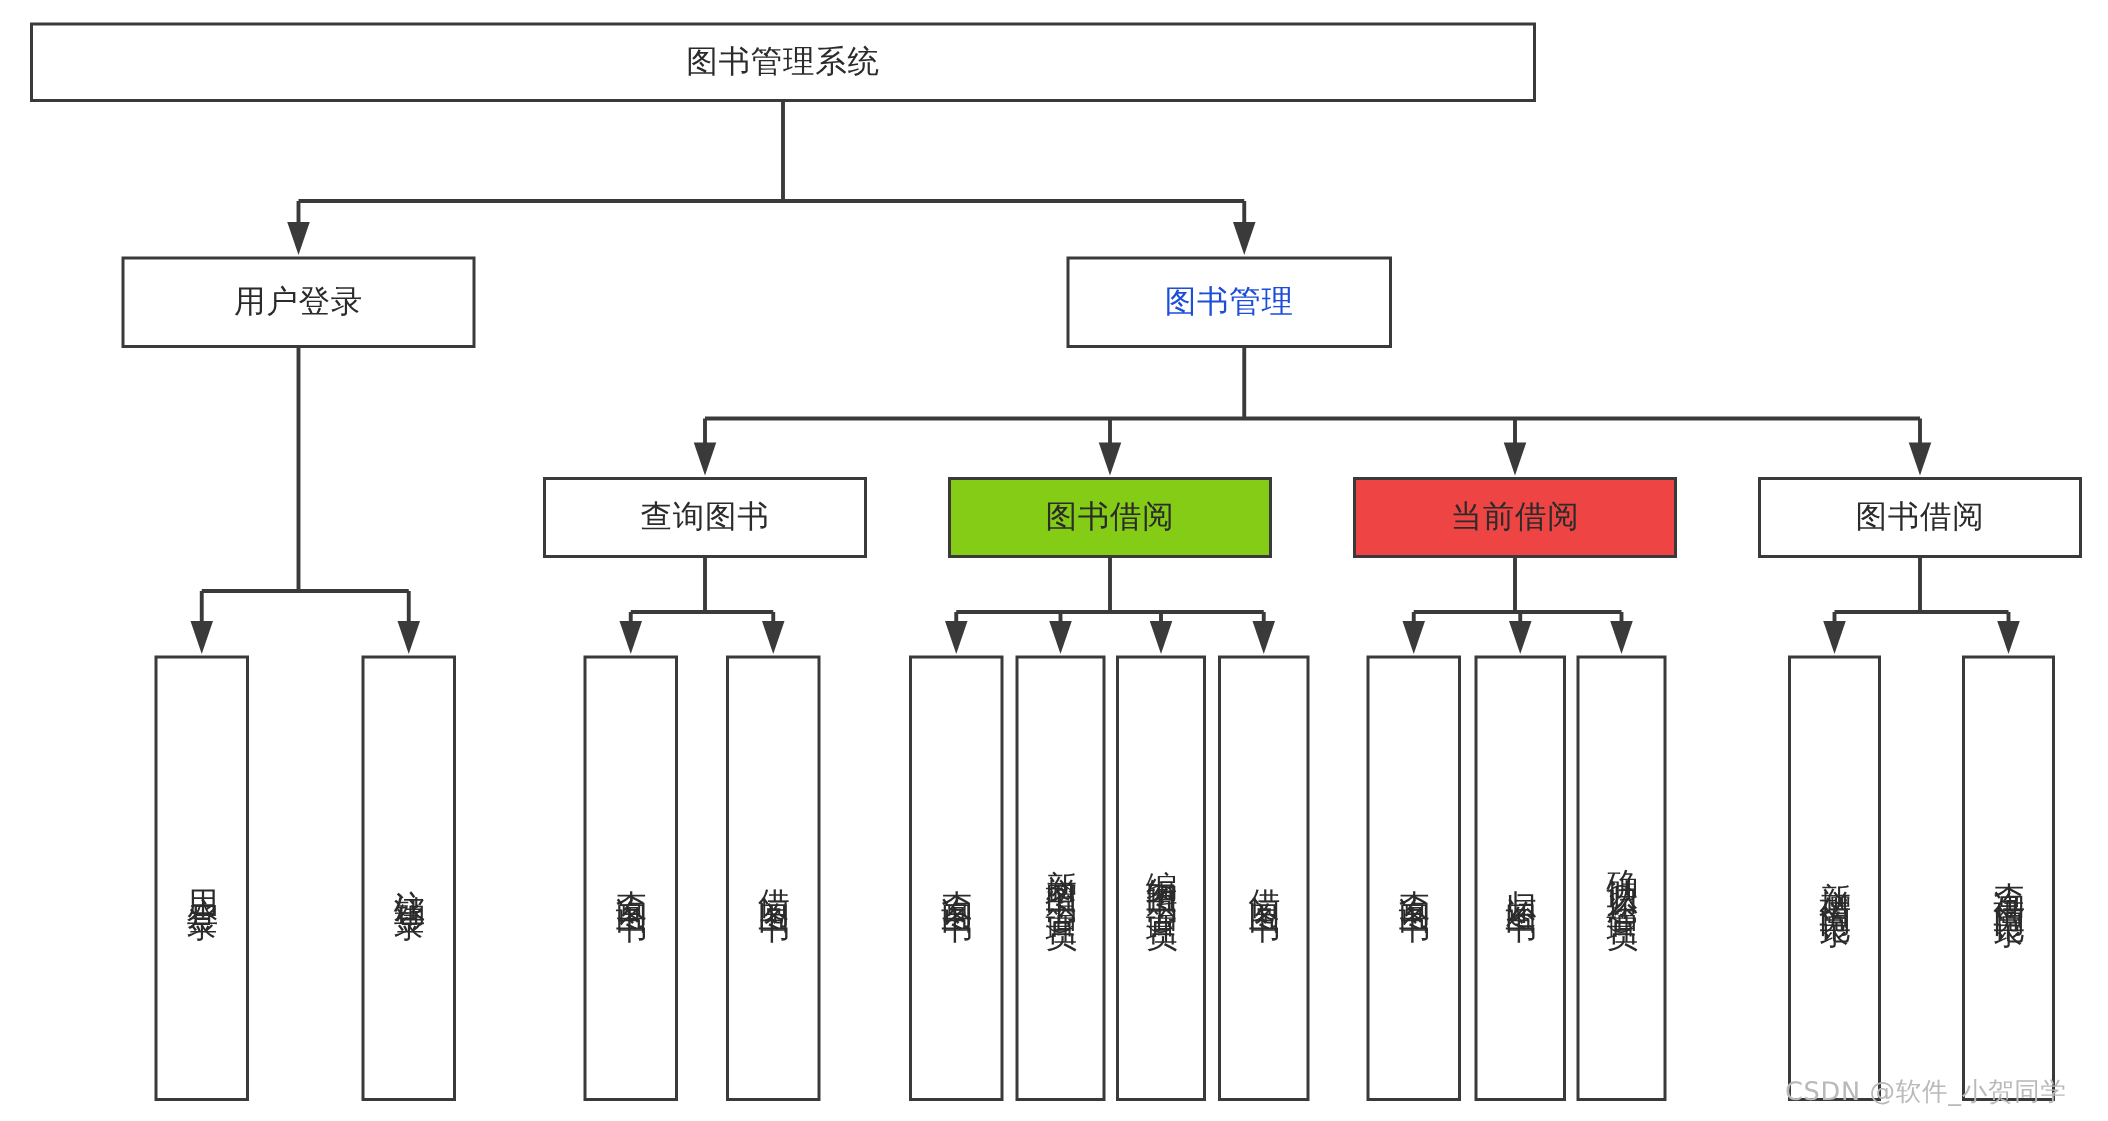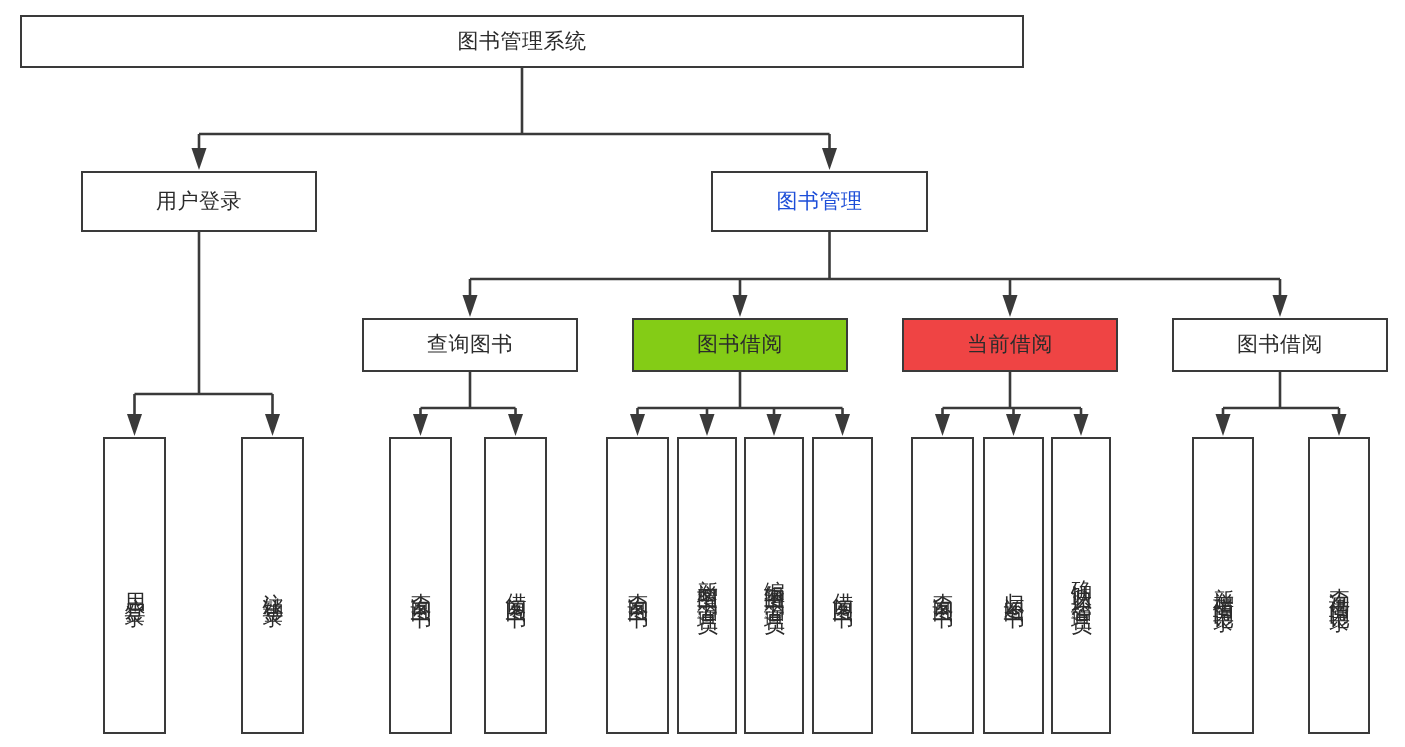--- a/index.html
+++ b/index.html
@@ -182,13 +182,14 @@
       <div class="node vertical" style="left: 1051px; top: 437px; width: 60px; height: 297px; border-color: rgb(58, 58, 58); background: rgb(255, 255, 255); color: rgb(43, 43, 43);">
         <span class="node-label">确认归还（管理员）</span>
       </div>
       <div class="node vertical" style="left: 1192px; top: 437px; width: 62px; height: 297px; border-color: rgb(58, 58, 58); background: rgb(255, 255, 255); color: rgb(43, 43, 43);">
         <span class="node-label">新增借阅记录</span>
       </div>
       <div class="node vertical" style="left: 1308px; top: 437px; width: 62px; height: 297px; border-color: rgb(58, 58, 58); background: rgb(255, 255, 255); color: rgb(43, 43, 43);">
         <span class="node-label">查询借阅记录</span>
       </div>
     </div>
+  <div class="watermark" style="left: 1190px; top: 716px; color: rgb(185, 185, 185);">CSDN @软件_小贺同学</div>
 </div>
 
 </body></html>

